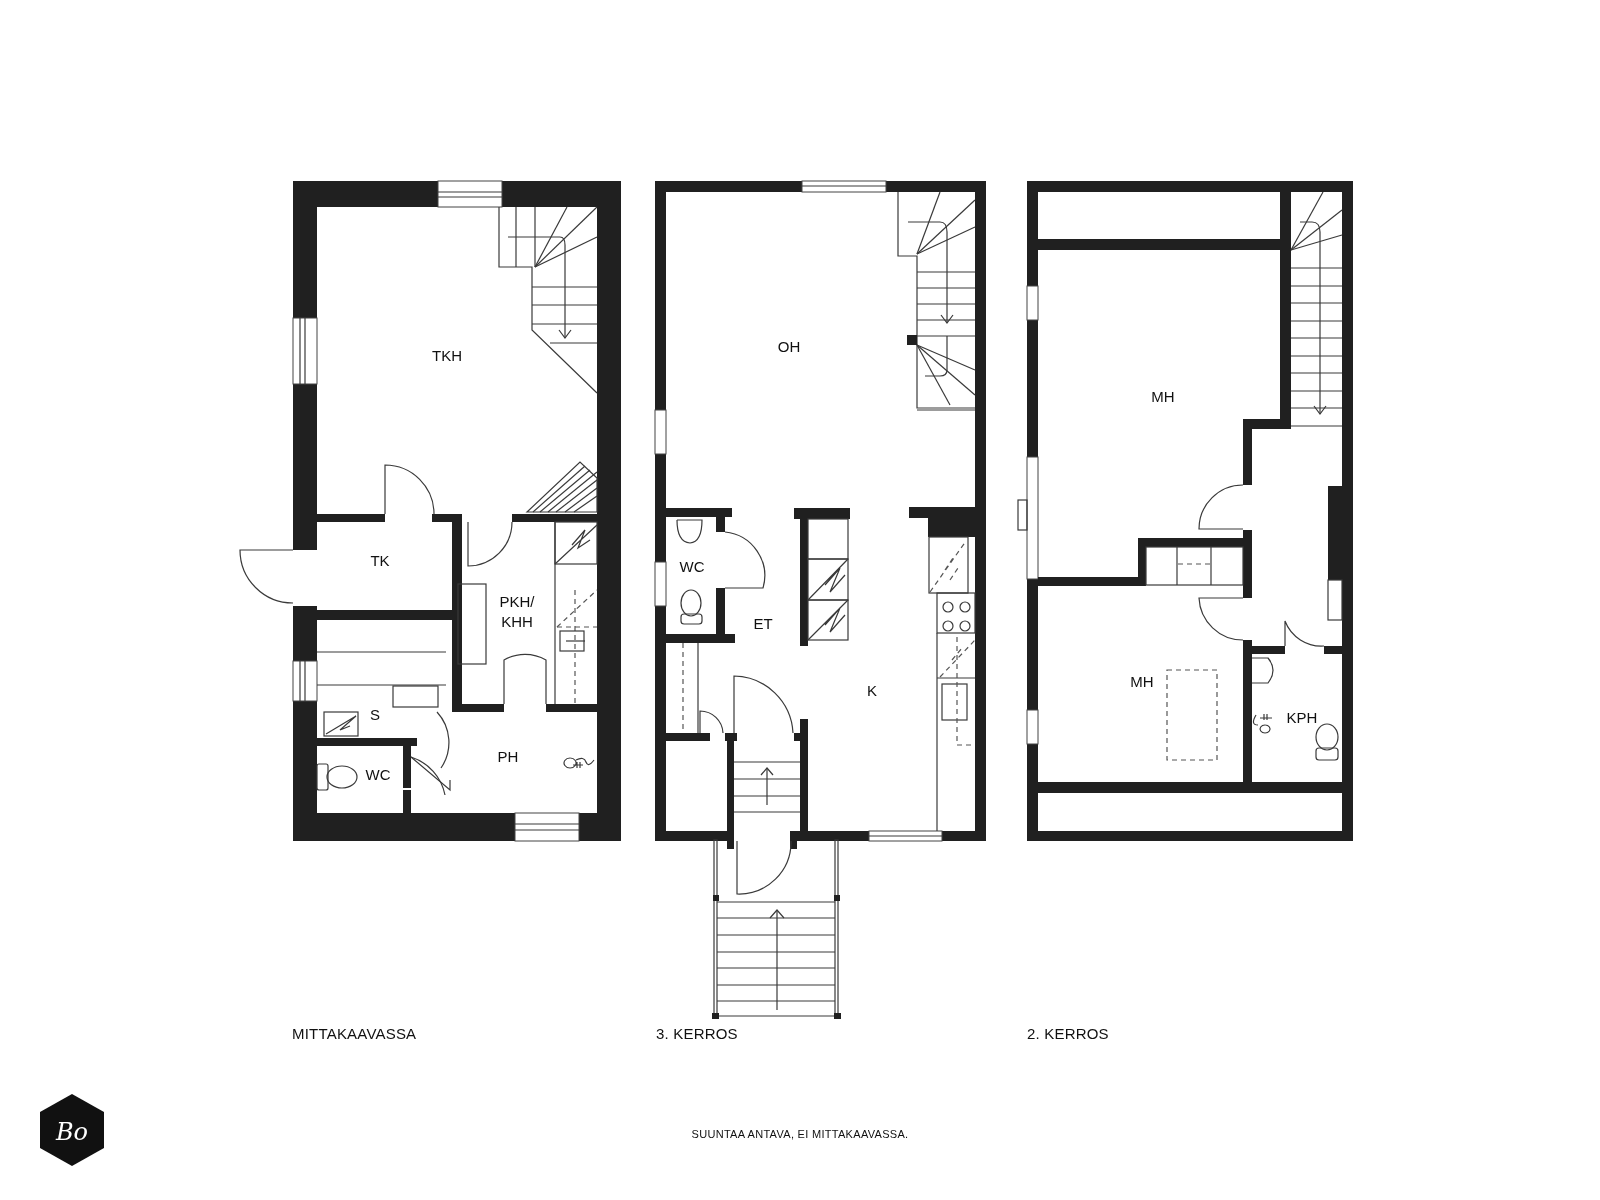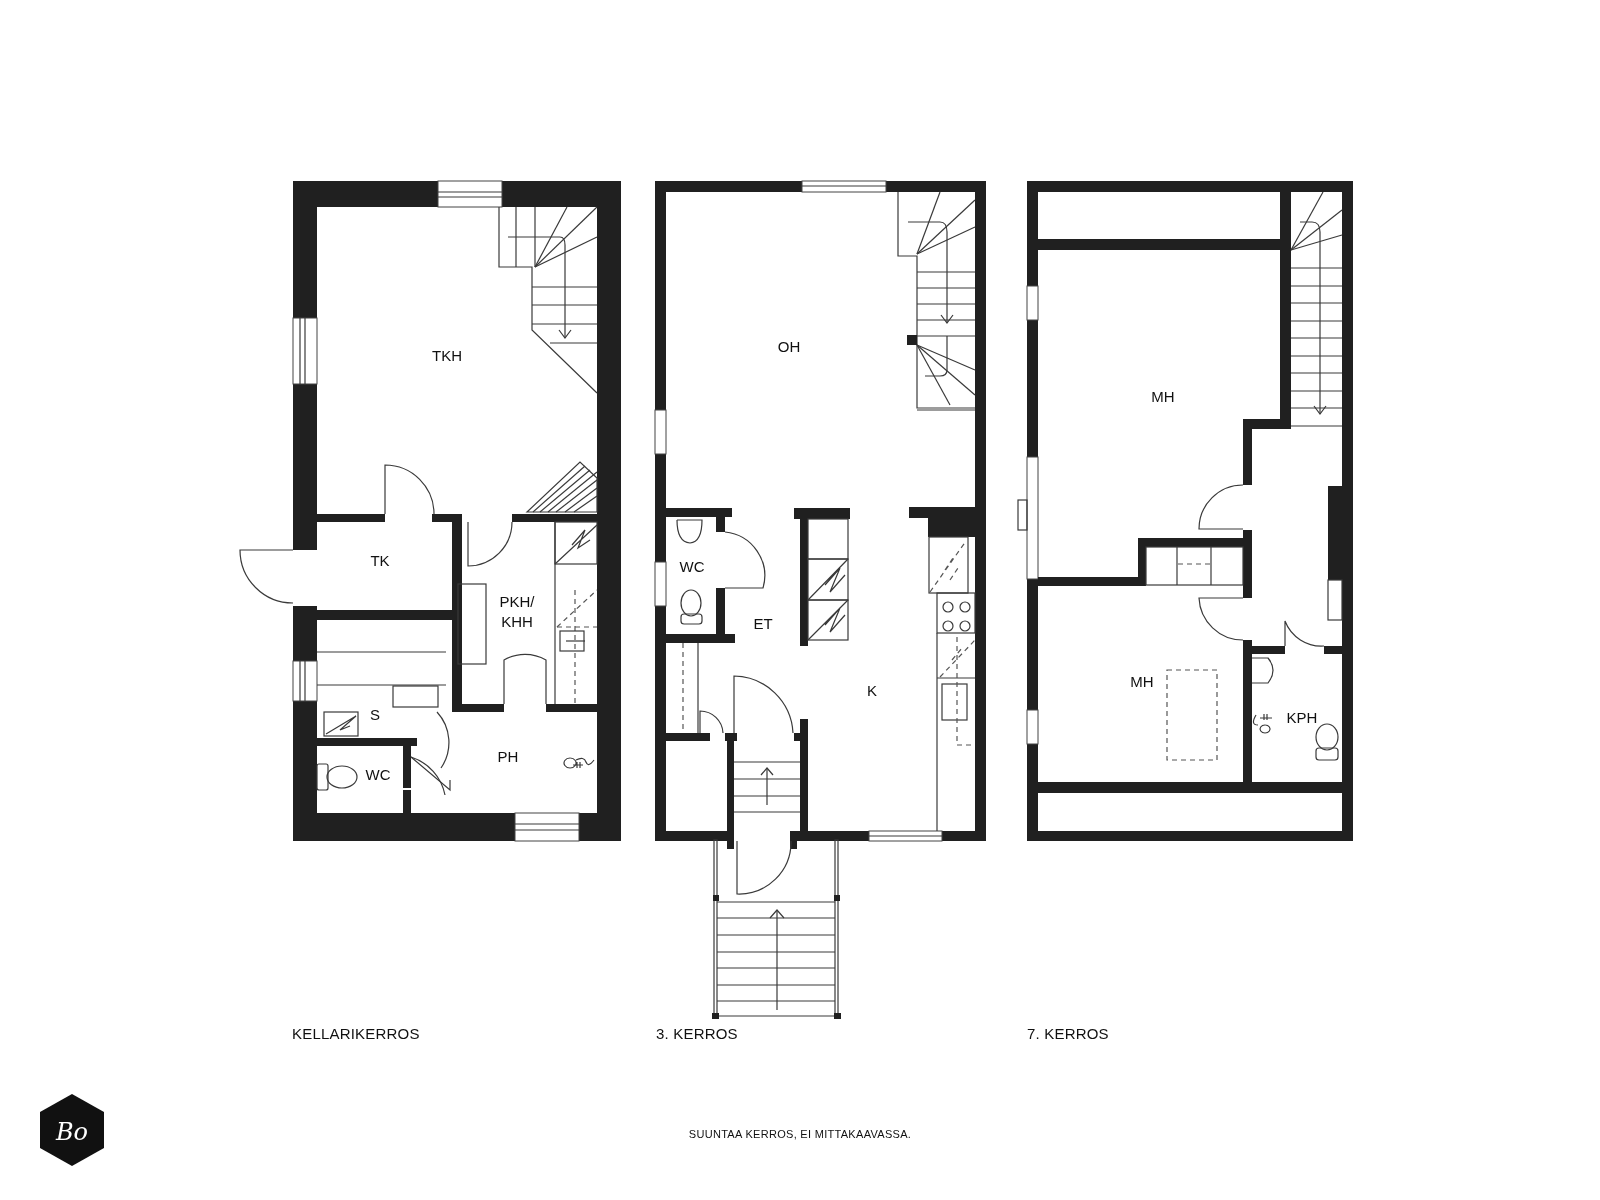--- a/index.html
+++ b/index.html
@@ -284,22 +284,22 @@
     <line class="thin" x1="1291" y1="408" x2="1342" y2="408"></line>
     <line class="thin" x1="1291" y1="426" x2="1342" y2="426"></line>
     <path class="thin" d="M1300 222 L1312 222 Q1320 222 1320 232 L1320 414"></path>
     <path class="thin" d="M1314 406 L1320 414 L1326 406"></path>
     <text class="room-label" x="1163" y="402">MH</text>
     <text class="room-label" x="1142" y="687">MH</text>
     <text class="room-label" x="1302" y="723">KPH</text>
   </g>
 </svg>
 
-<div class="floor-label" style="left:292px; top:1025px;">KELLARIKERROS</div>
+<div class="floor-label" style="left:292px; top:1025px;">MITTAKAAVASSA</div>
 <div class="floor-label" style="left:656px; top:1025px;">3. KERROS</div>
-<div class="floor-label" style="left:1027px; top:1025px;">7. KERROS</div>
+<div class="floor-label" style="left:1027px; top:1025px;">2. KERROS</div>
 
 <svg class="logo" viewBox="0 0 68 76">
   <polygon points="34,2 66,20 66,56 34,74 2,56 2,20" fill="#111"></polygon>
   <text x="34" y="48" text-anchor="middle" fill="#fff" font-family="'DejaVu Serif', serif" font-style="italic" font-size="24">Bo</text>
 </svg>
 
-<div class="disclaimer">SUUNTAA KERROS, EI MITTAKAAVASSA.</div>
+<div class="disclaimer">SUUNTAA ANTAVA, EI MITTAKAAVASSA.</div>
 
 </body></html>

